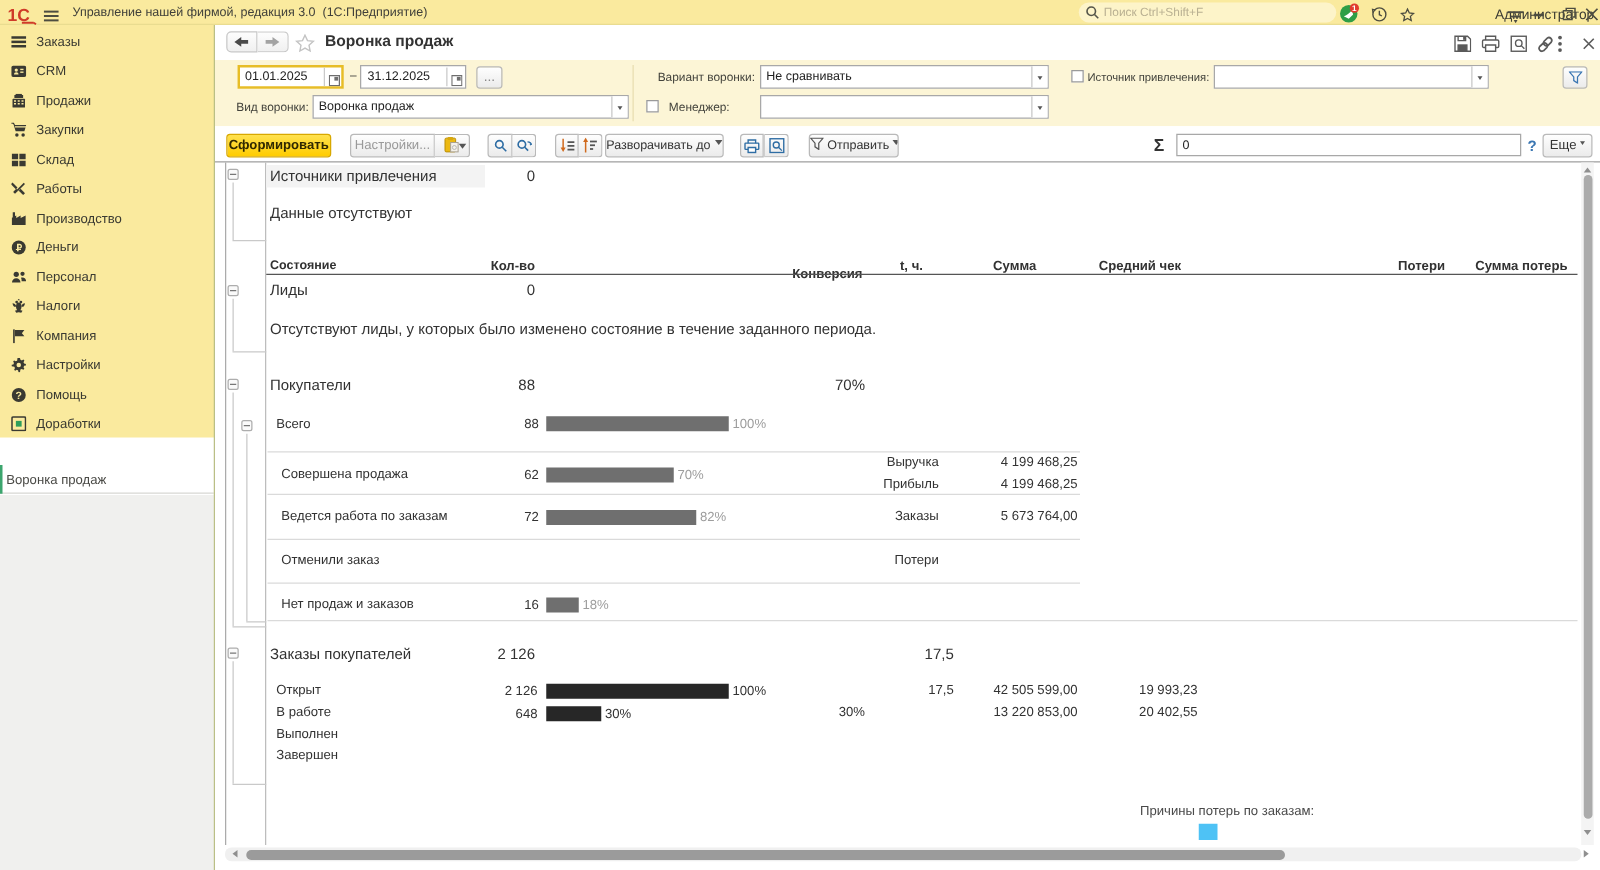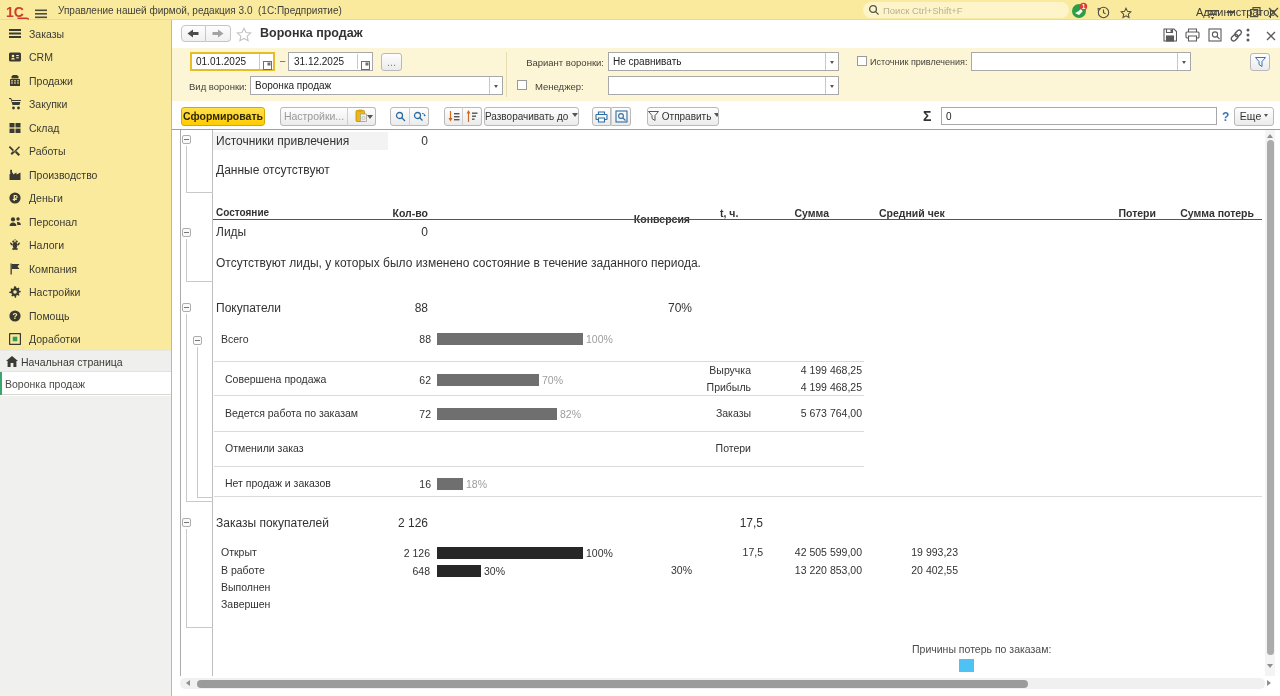--- a/index.html
+++ b/index.html
@@ -260,26 +260,20 @@
         <span>Помощь</span>
       </div>
   <div class="mitem" style="top:327px">
         <svg width="12" height="12" viewBox="0 0 12 12">
           <rect x="0.5" y="0.5" width="11" height="11" rx="1" fill="none" stroke="#3a3a32" stroke-width="1.4"></rect>
           <rect x="3.7" y="3.7" width="4.6" height="4.6" fill="#2e9e5b"></rect>
         </svg>
         <span>Доработки</span>
       </div>
   </div>
-  <div class="abs" id="homerow">
-      <svg style="position:absolute;left:6px;top:5px" width="12" height="11" viewBox="0 0 12 11">
-        <path d="M6 0 12 5H10.4V11H7.4V7H4.6V11H1.6V5H0z" fill="#3a3a32"></path>
-      </svg>
-      <span>Начальная страница</span>
-    </div>
   <div class="abs" id="tabrow">
       <span>Воронка продаж</span>
     </div>
   <div class="abs" id="tabgreen"></div>
   <div class="abs" id="leftrest"></div>
   <div class="abs" id="leftborder"></div>
 
   <div class="abs" id="content"></div>
 
   <div class="abs navbtn" id="btnback" style="left:181px;top:25px"><svg width="23" height="15" viewBox="0 0 23 15">

